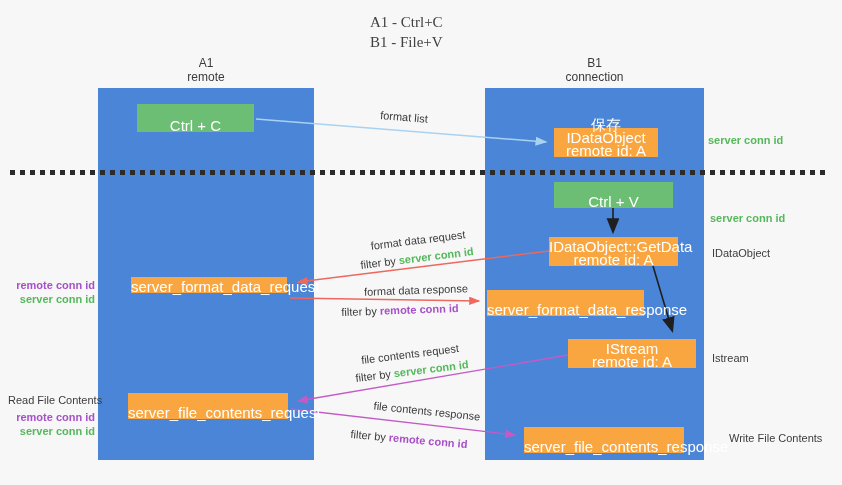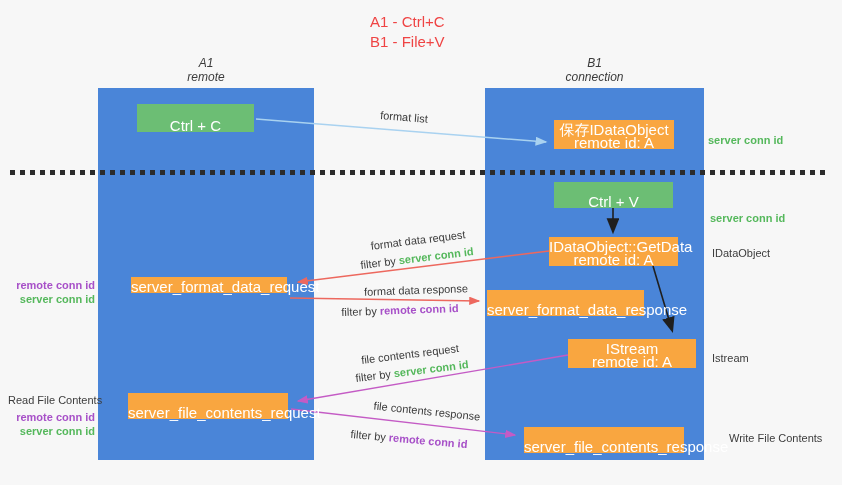--- a/index.html
+++ b/index.html
@@ -5,22 +5,22 @@
   :root{
     --lane-blue:#4a85d8; --node-green:#6cbe74; --node-orange:#f9a640;
     --arrow-light-blue:#a9d2f0; --arrow-salmon:#ed685e; --arrow-magenta:#c45bc5;
     --arrow-black:#1f1f1f; --text-green:#55b85c; --text-purple:#a750c8;
     --bg:#f7f7f7; --ink:#3b3b3b;
   }
   html,body{margin:0;padding:0;}
   body{font-family:"Liberation Sans",sans-serif;background:#fff;}
   .stage{position:relative;width:842px;height:485px;background:var(--bg);overflow:hidden;}
 
-  .title{position:absolute;left:370px;top:12px;font-size:15px;line-height:20px;color:#ef4444;z-index:6;}
-  .lane-header{position:absolute;top:56px;font-size:12px;line-height:14px;color:var(--ink);text-align:center;z-index:6;font-style:italic;}
+  .title{position:absolute;left:370px;top:12px;font-size:15px;line-height:20px;color:#404040;z-index:6;font-family:Liberation Serif, serif;}
+  .lane-header{position:absolute;top:56px;font-size:12px;line-height:14px;color:var(--ink);text-align:center;z-index:6;}
   .lane-header.left{left:98px;width:216px;}
   .lane-header.right{left:485px;width:219px;}
 
   .lane{position:absolute;top:88px;height:372px;background:var(--lane-blue);z-index:1;}
   .lane.left{left:98px;width:216px;}
   .lane.right{left:485px;width:219px;}
 
   .dotted{position:absolute;left:10px;top:170px;width:818px;height:5px;z-index:2;
     background:repeating-linear-gradient(90deg,#2b2b2b 0 5px,transparent 5px 10px);}
 
@@ -101,21 +101,21 @@
     </g>
     <g>
       <line x1="291" y1="409" x2="515" y2="435" style="stroke:var(--arrow-magenta)" stroke-width="1.4" marker-end="url(#mmagenta)"></line>
     </g>
   </svg>
 
   <div class="box green" style="left:137px;top:104px;width:117px;height:28px;">
     <div>Ctrl + C</div>
   </div>
 
-  <div class="box orange" style="left:554px;top:120px;width:120px;height:29px;">
+  <div class="box orange" style="left:554px;top:128px;width:104px;height:29px;">
     <div>保存IDataObject</div>
     <div>remote id: A</div>
   </div>
 
   <div class="box green" style="left:554px;top:182px;width:119px;height:26px;">
     <div>Ctrl + V</div>
   </div>
 
   <div class="box orange" style="left:549px;top:237px;width:129px;height:29px;">
     <div>IDataObject::GetData</div>

